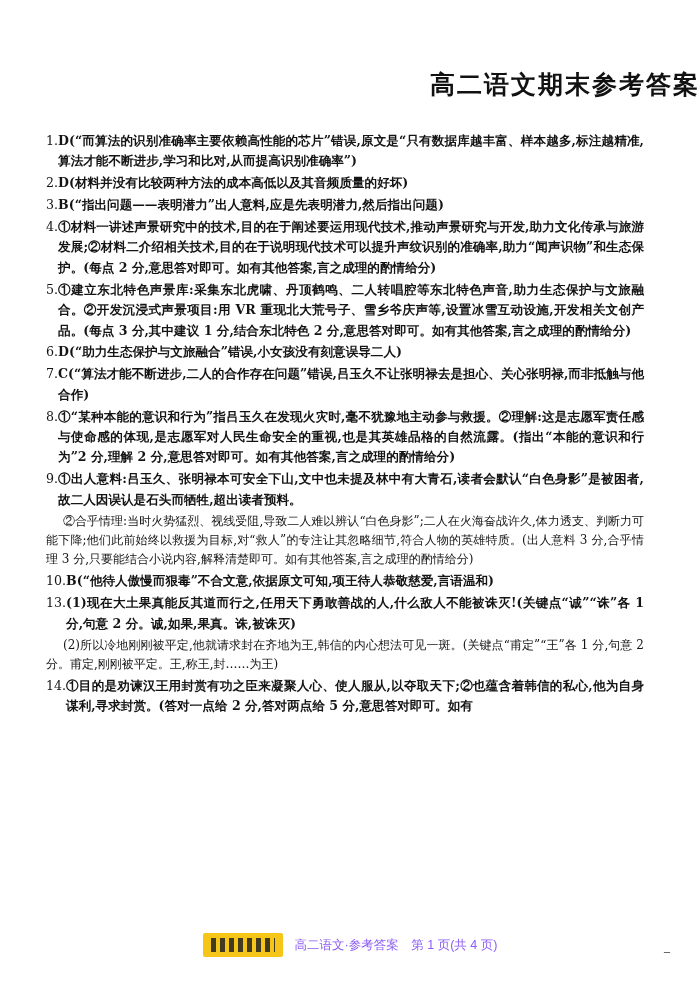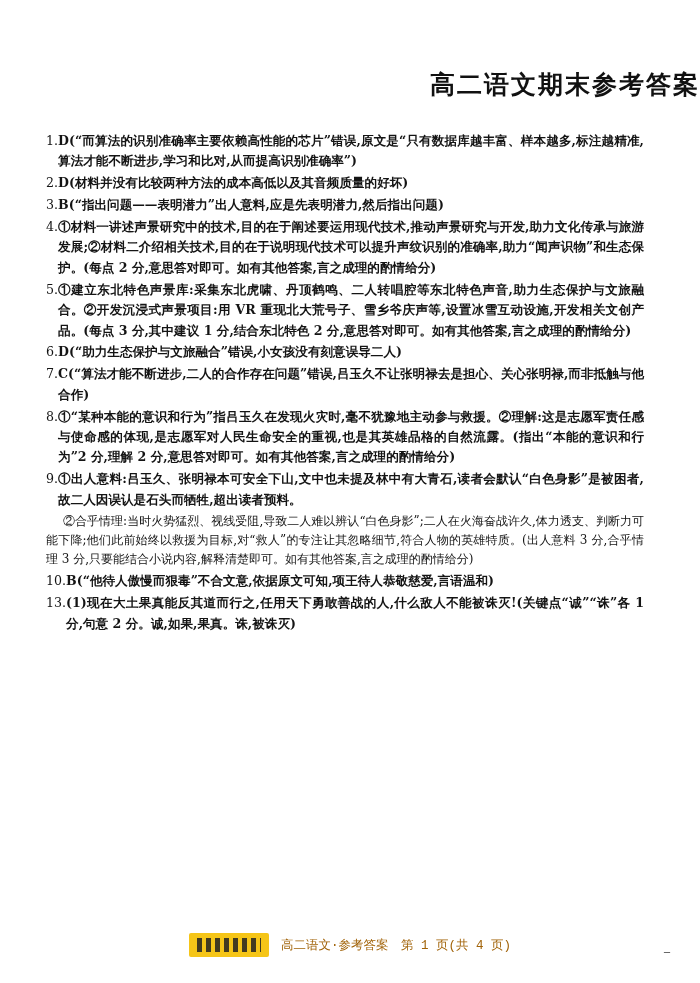--- a/index.html
+++ b/index.html
@@ -81,23 +81,23 @@
     position: absolute;
     left: 8px;
     top: 5px;
     width: 64px;
     height: 14px;
     background:
       repeating-linear-gradient(90deg, #222 0 5px, transparent 5px 9px);
     opacity: .85;
   }
   .footer-text {
-    font-family: Liberation Mono, monospace;
+    font-family: Liberation Sans, sans-serif;
     font-size: 12.5px;
-    color: #a16207;
+    color: #8b5cf6;
     white-space: nowrap;
   }
   .footer-dash {
     position: absolute;
     right: 30px;
     bottom: 30px;
     font-size: 12px;
     color: #555;
   }
 </style>
@@ -162,21 +162,26 @@
     <div class="item">
       <span class="num">10.</span>
       <span class="txt">B(“他待人傲慢而狠毒”不合文意,依据原文可知,项王待人恭敬慈爱,言语温和)</span>
     </div>
 
     <div class="item">
       <span class="num">13.</span>
       <span class="txt">(1)现在大土果真能反其道而行之,任用天下勇敢善战的人,什么敌人不能被诛灭!(关键点“诚”“诛”各 1 分,句意 2 分。诚,如果,果真。诛,被诛灭)</span>
     </div>
 
+    <div class="sub">(2)所以冷地刚刚被平定,他就请求封在齐地为王,韩信的内心想法可见一斑。(关键点“甫定”“王”各 1 分,句意 2 分。甫定,刚刚被平定。王,称王,封……为王)</div>
 
+    <div class="item">
+      <span class="num">14.</span>
+      <span class="txt">①目的是劝谏汉王用封赏有功之臣来凝聚人心、使人服从,以夺取天下;②也蕴含着韩信的私心,他为自身谋利,寻求封赏。(答对一点给 2 分,答对两点给 5 分,意思答对即可。如有</span>
+    </div>
 
   </div>
 
   <div class="footer">
     <span class="footer-logo"></span>
     <span class="footer-text">高二语文·参考答案　第 1 页(共 4 页)</span>
   </div>
   <div class="footer-dash">_</div>
 
 </div>

